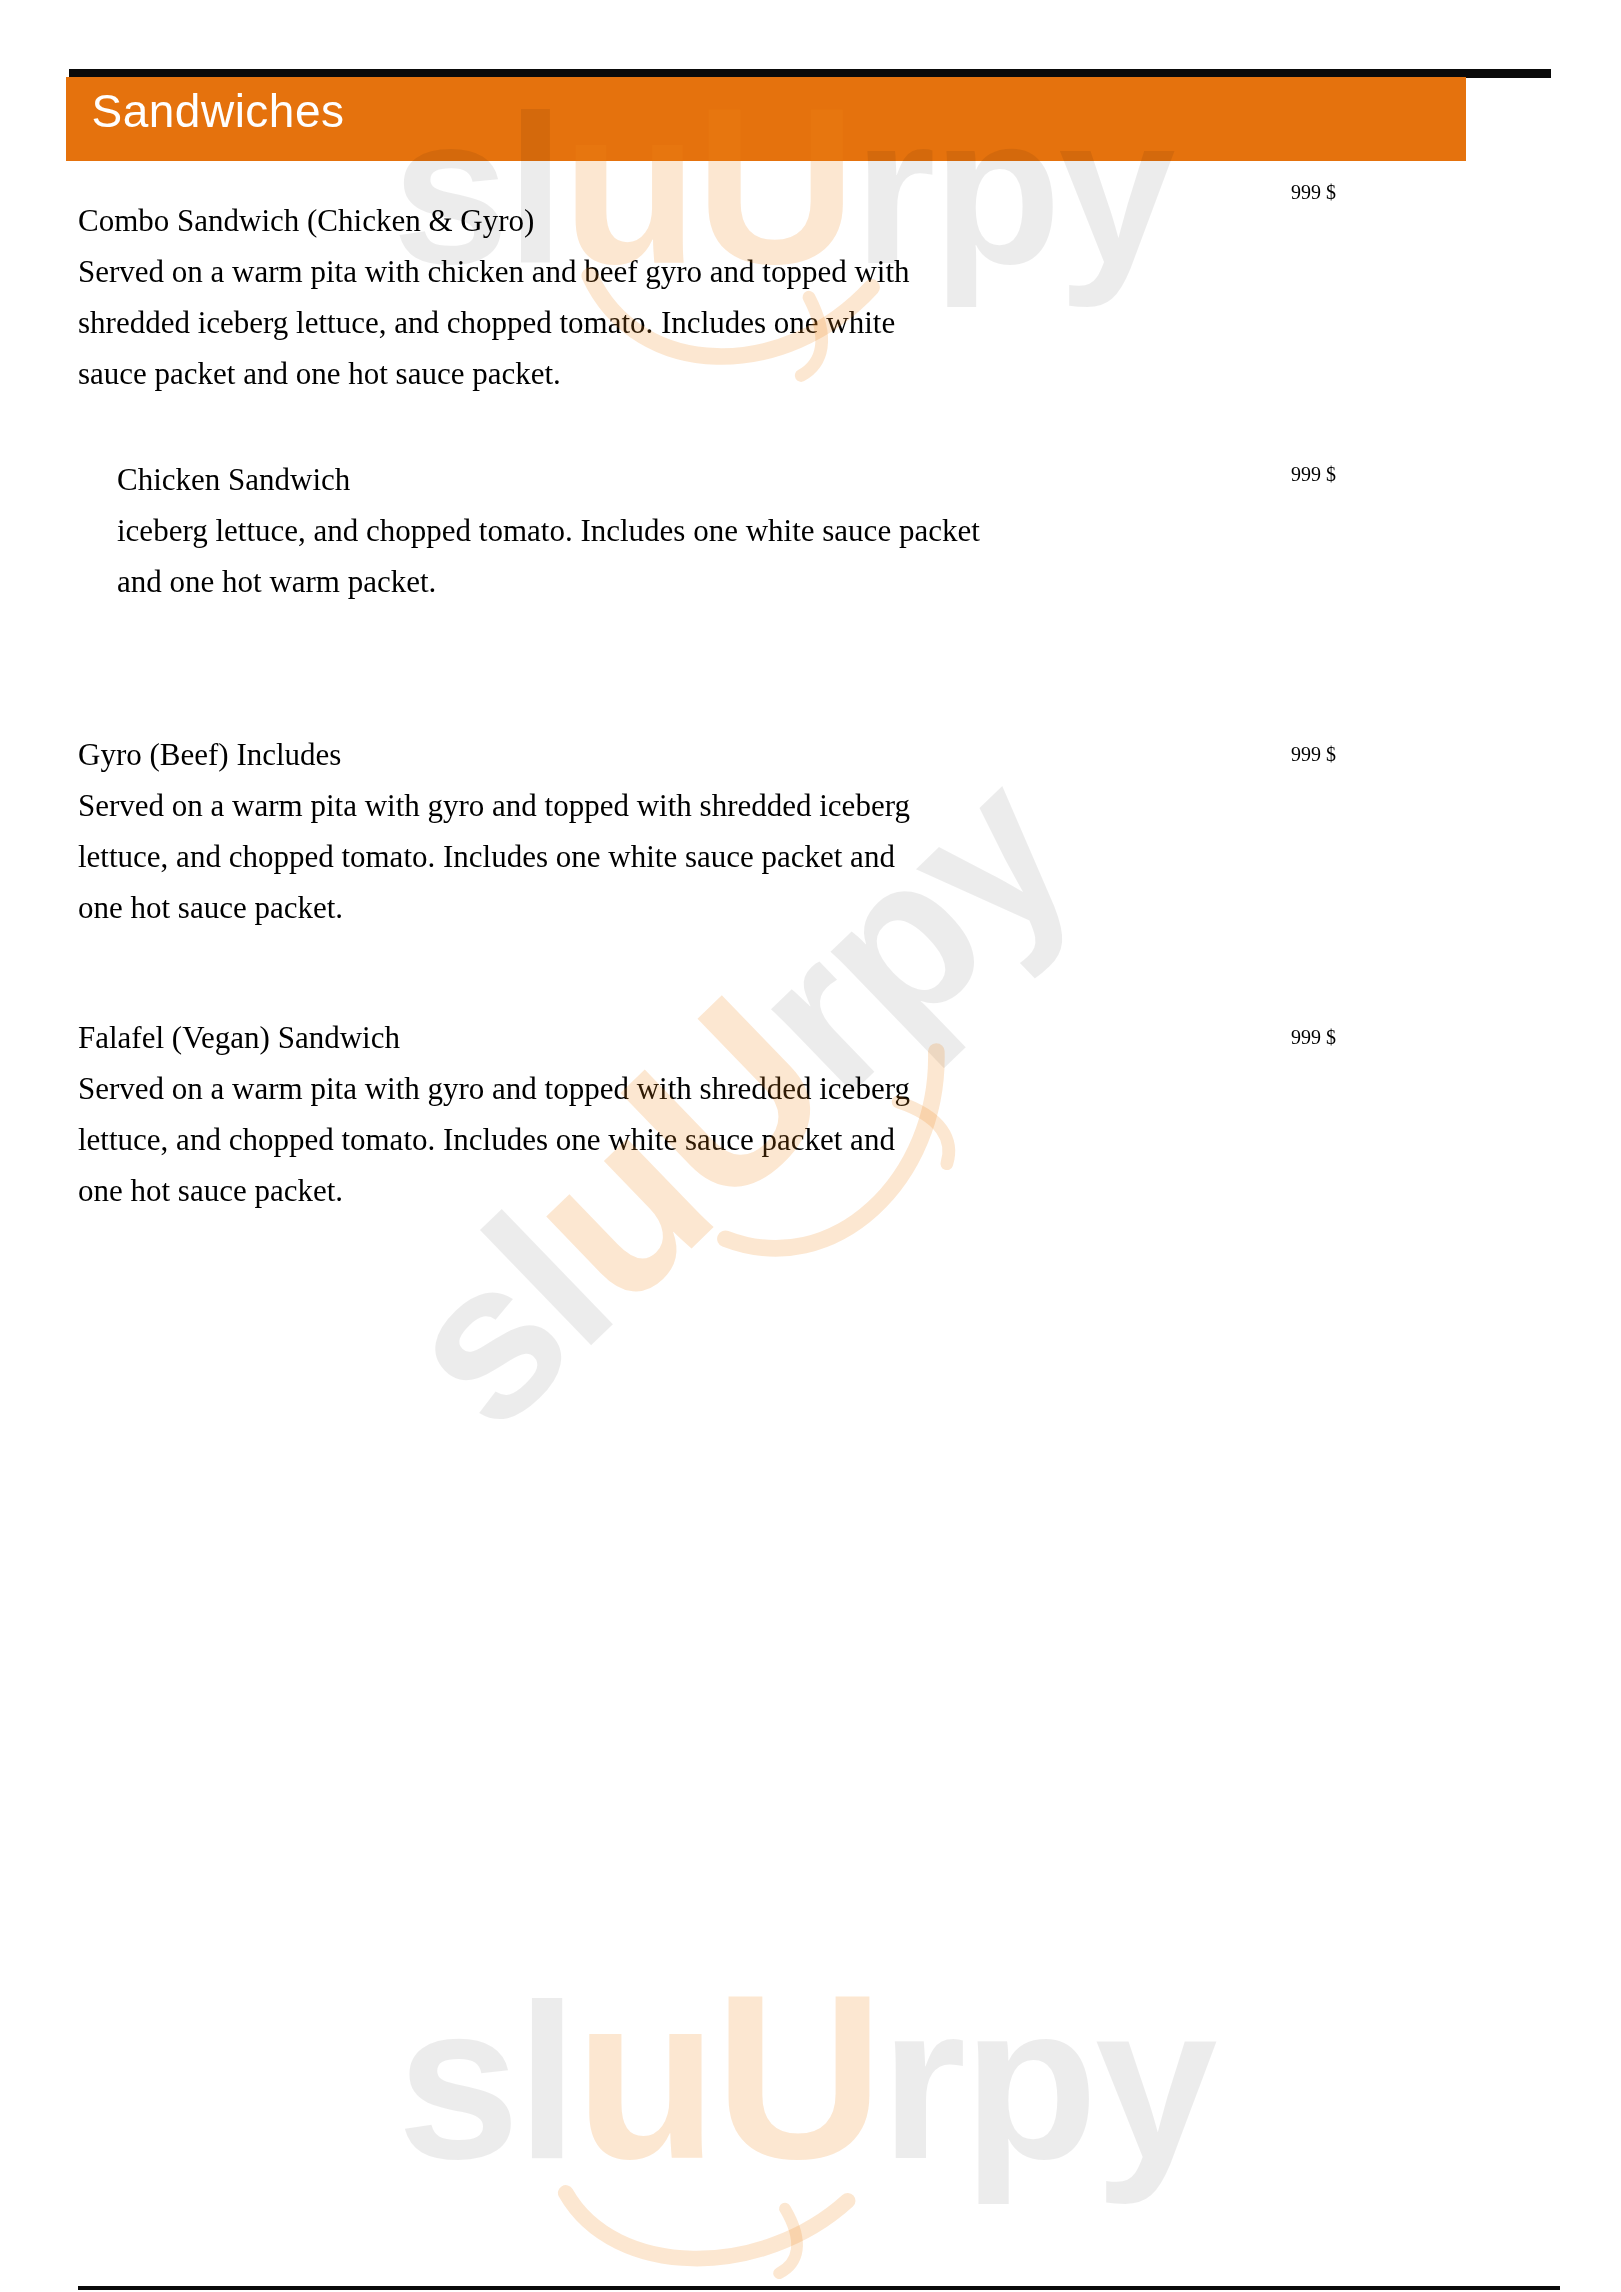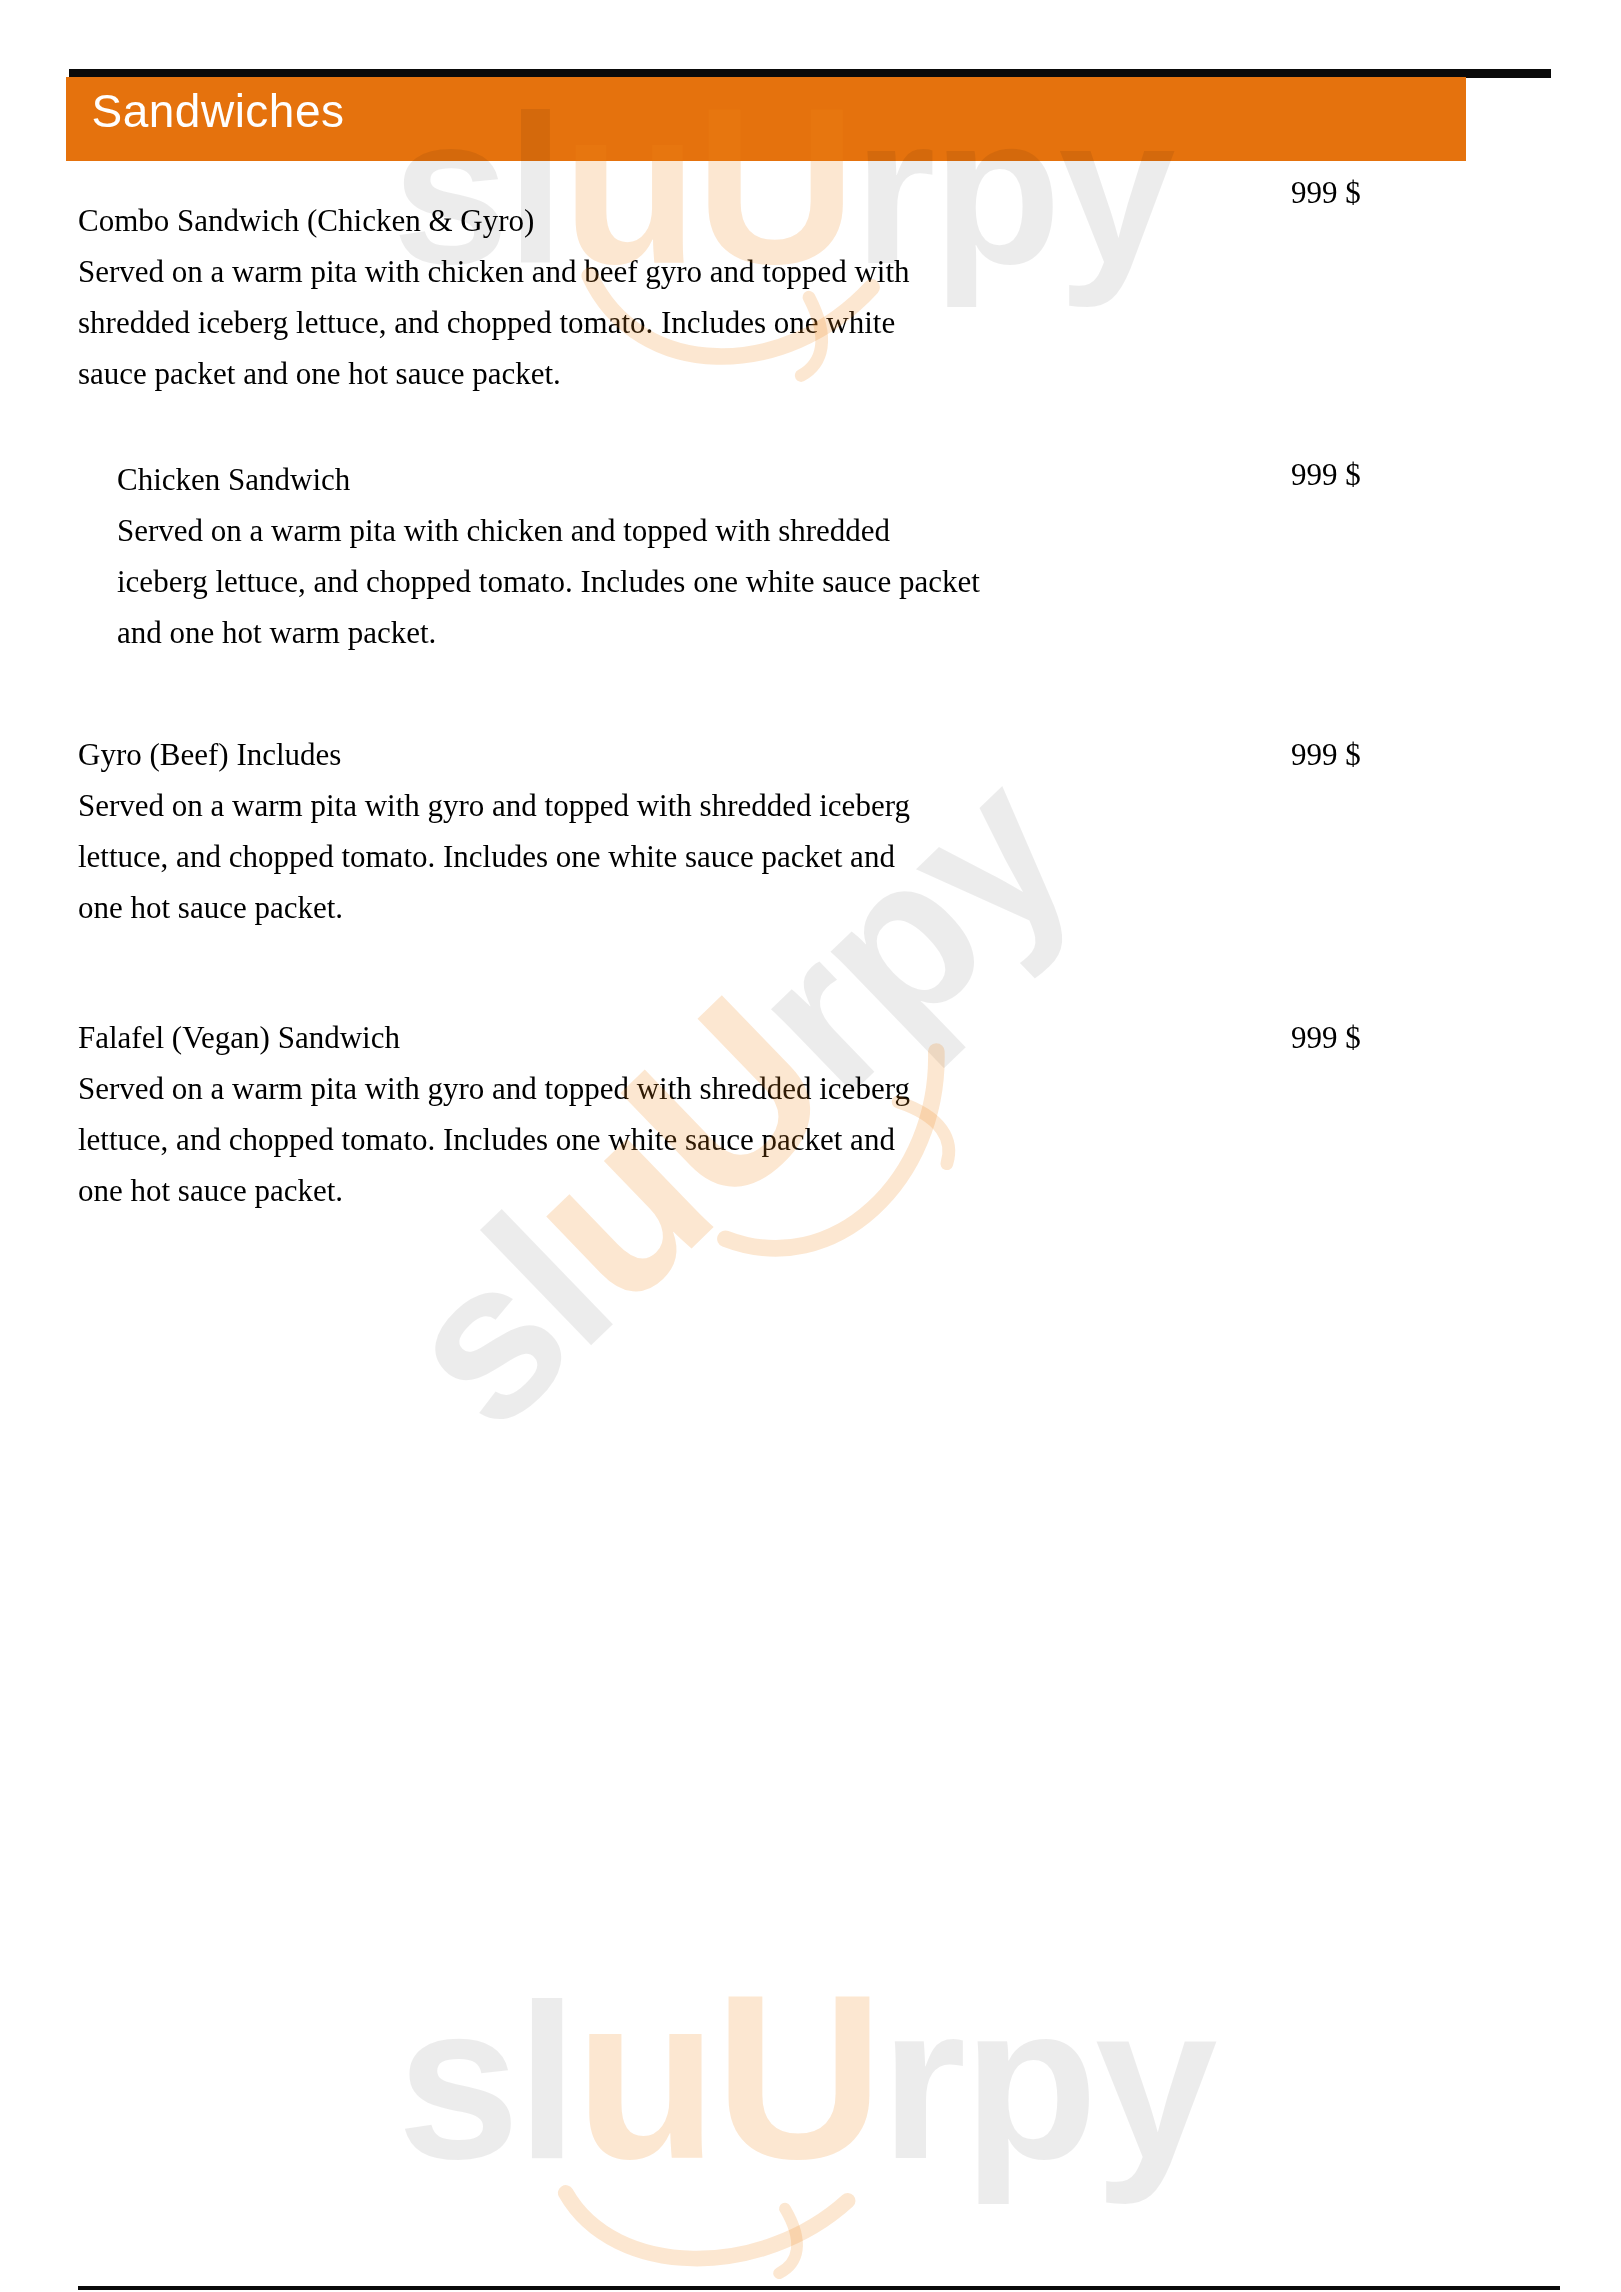--- a/index.html
+++ b/index.html
@@ -43,21 +43,21 @@
   .item-1 { top:167px;margin-top:28px; }
   .item-2 { top:454px;margin-left:39px; }
   .item-3 { top:729px; }
   .item-4 { top:1012px; }
   .item-name, .desc-line {
     font-size:31px; line-height:51px;
     white-space:nowrap;
   }
   .item-price {
     position:absolute; left:1291px; width:137px;
-    font-size:31px; line-height:51px;
+    font-size:20px; line-height:51px;
     z-index:10; white-space:nowrap;
   }
   .price-1 { top:167px; }
   .price-2 { top:449px; }
   .price-3 { top:729px; }
   .price-4 { top:1012px; }
 
   
   .wm {
     position:absolute; z-index:30;
@@ -90,21 +90,20 @@
 <div class="menu-item item-1">
   <div class="item-name">Combo Sandwich (Chicken &amp; Gyro)</div>
   <div class="desc-line">Served on a warm pita with chicken and beef gyro and topped with</div>
   <div class="desc-line">shredded iceberg lettuce, and chopped tomato. Includes one white</div>
   <div class="desc-line">sauce packet and one hot sauce packet.</div>
 </div>
 <div class="item-price price-1">999 $</div>
 
 <div class="menu-item item-2">
   <div class="item-name">Chicken Sandwich</div>
-  <div class="desc-line">Served on a warm pita with chicken and topped with shredded</div>
   <div class="desc-line">iceberg lettuce, and chopped tomato. Includes one white sauce packet</div>
   <div class="desc-line">and one hot warm packet.</div>
 </div>
 <div class="item-price price-2">999 $</div>
 
 <div class="menu-item item-3">
   <div class="item-name">Gyro (Beef) Includes</div>
   <div class="desc-line">Served on a warm pita with gyro and topped with shredded iceberg</div>
   <div class="desc-line">lettuce, and chopped tomato. Includes one white sauce packet and</div>
   <div class="desc-line">one hot sauce packet.</div>

